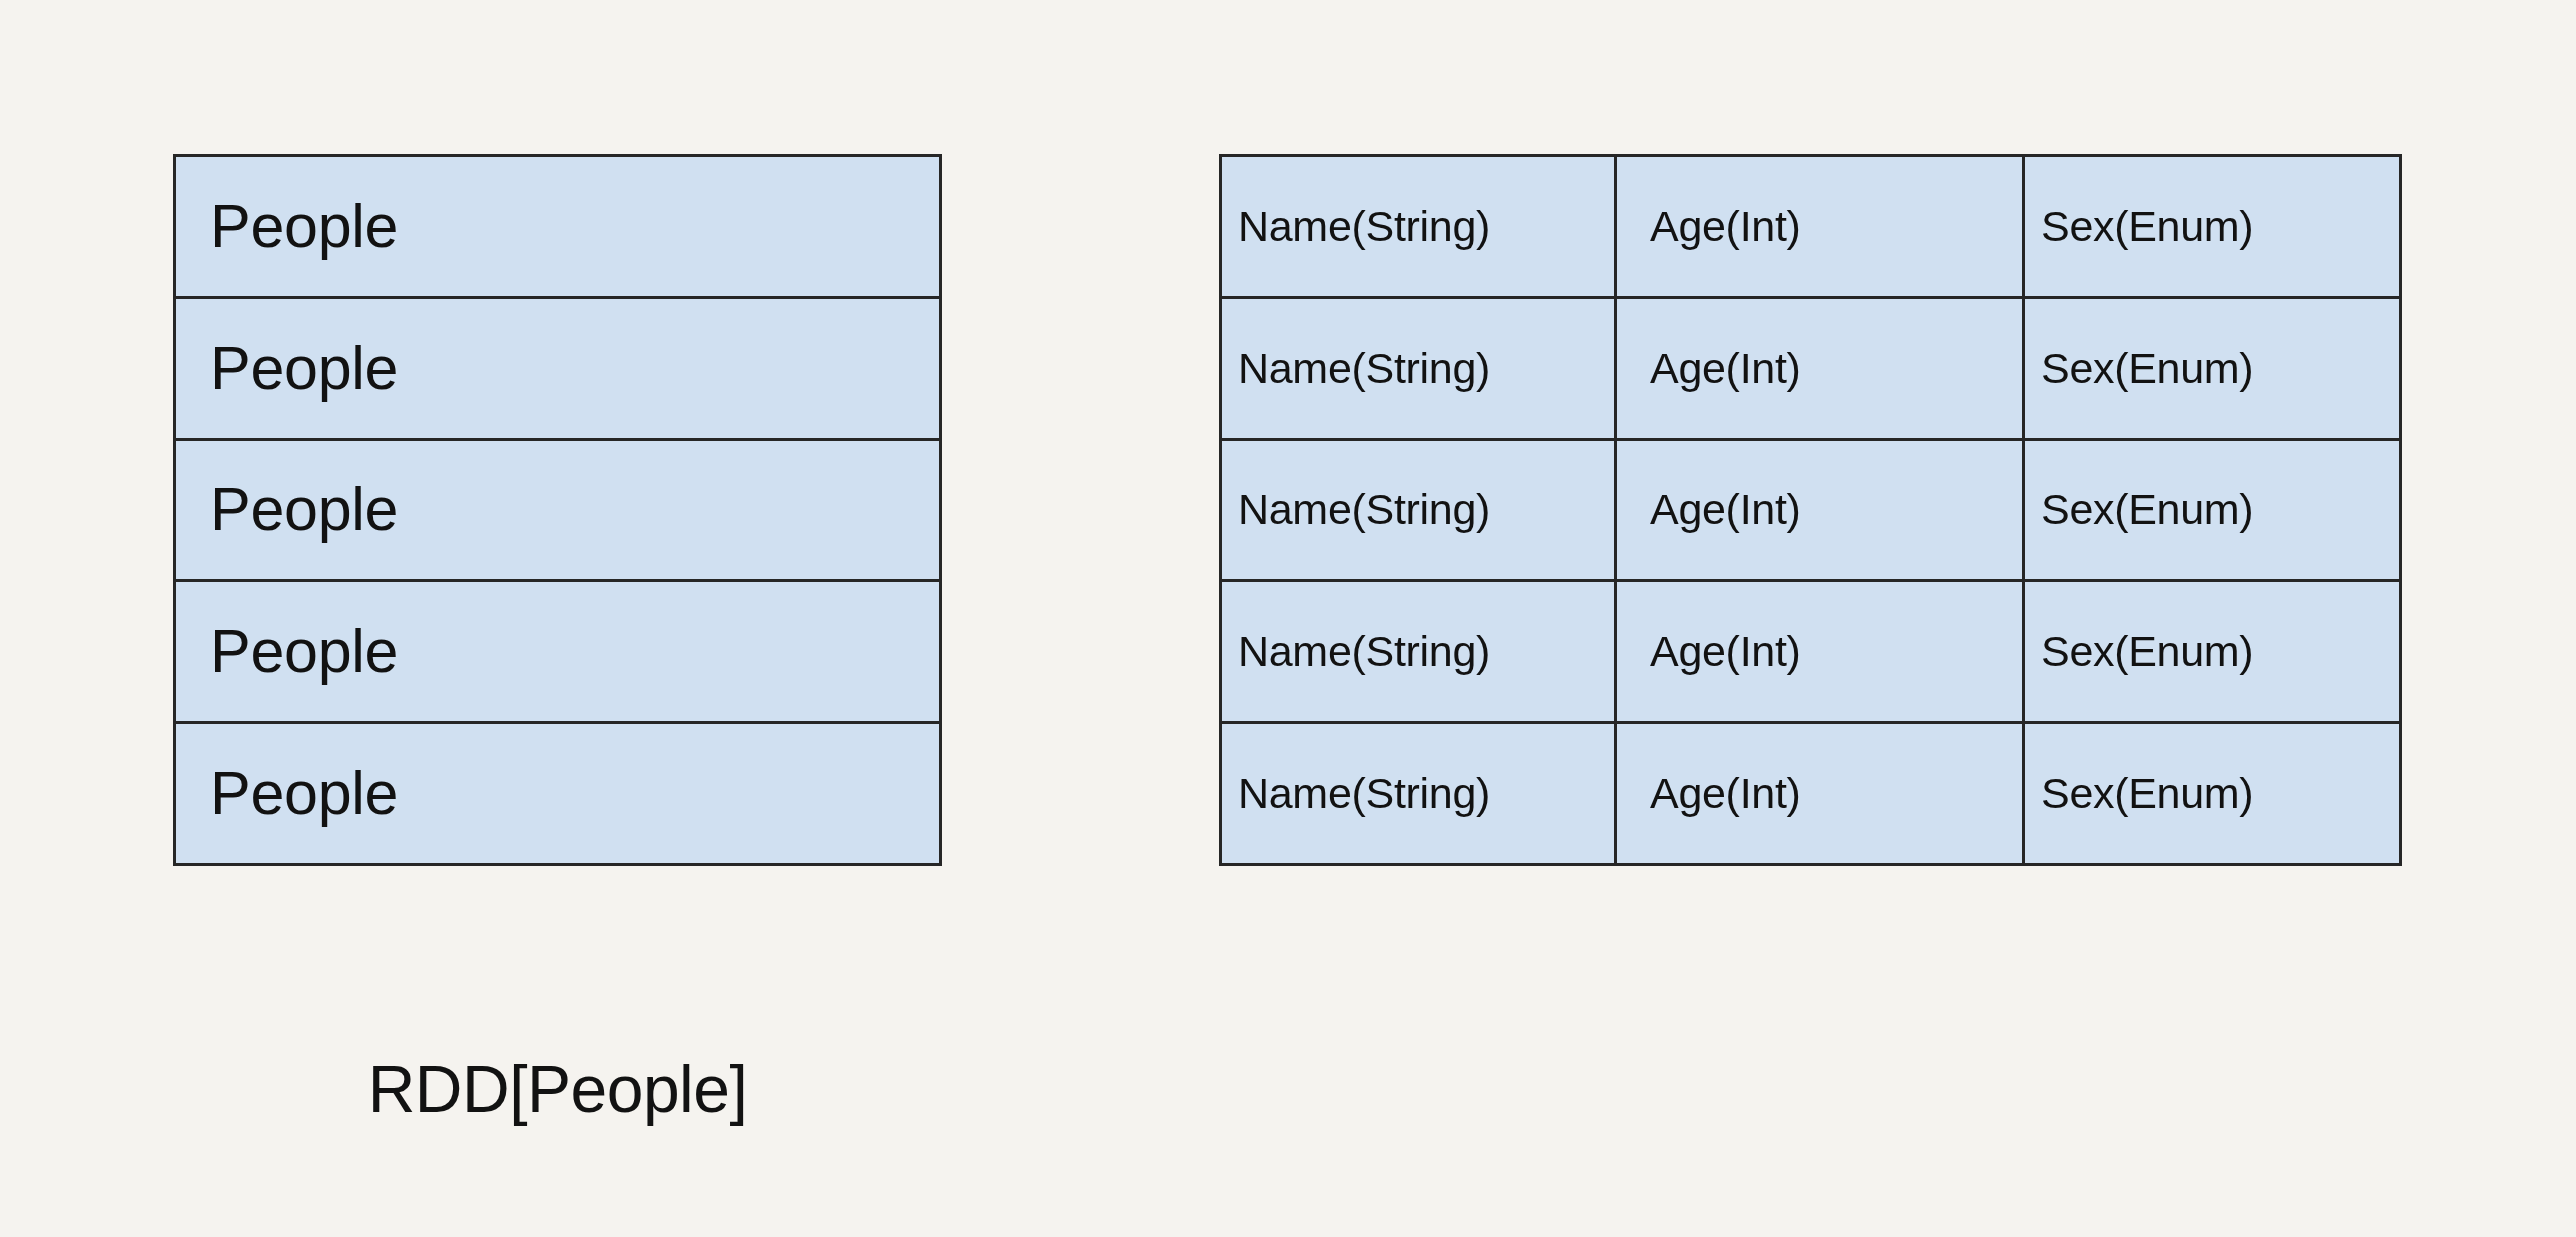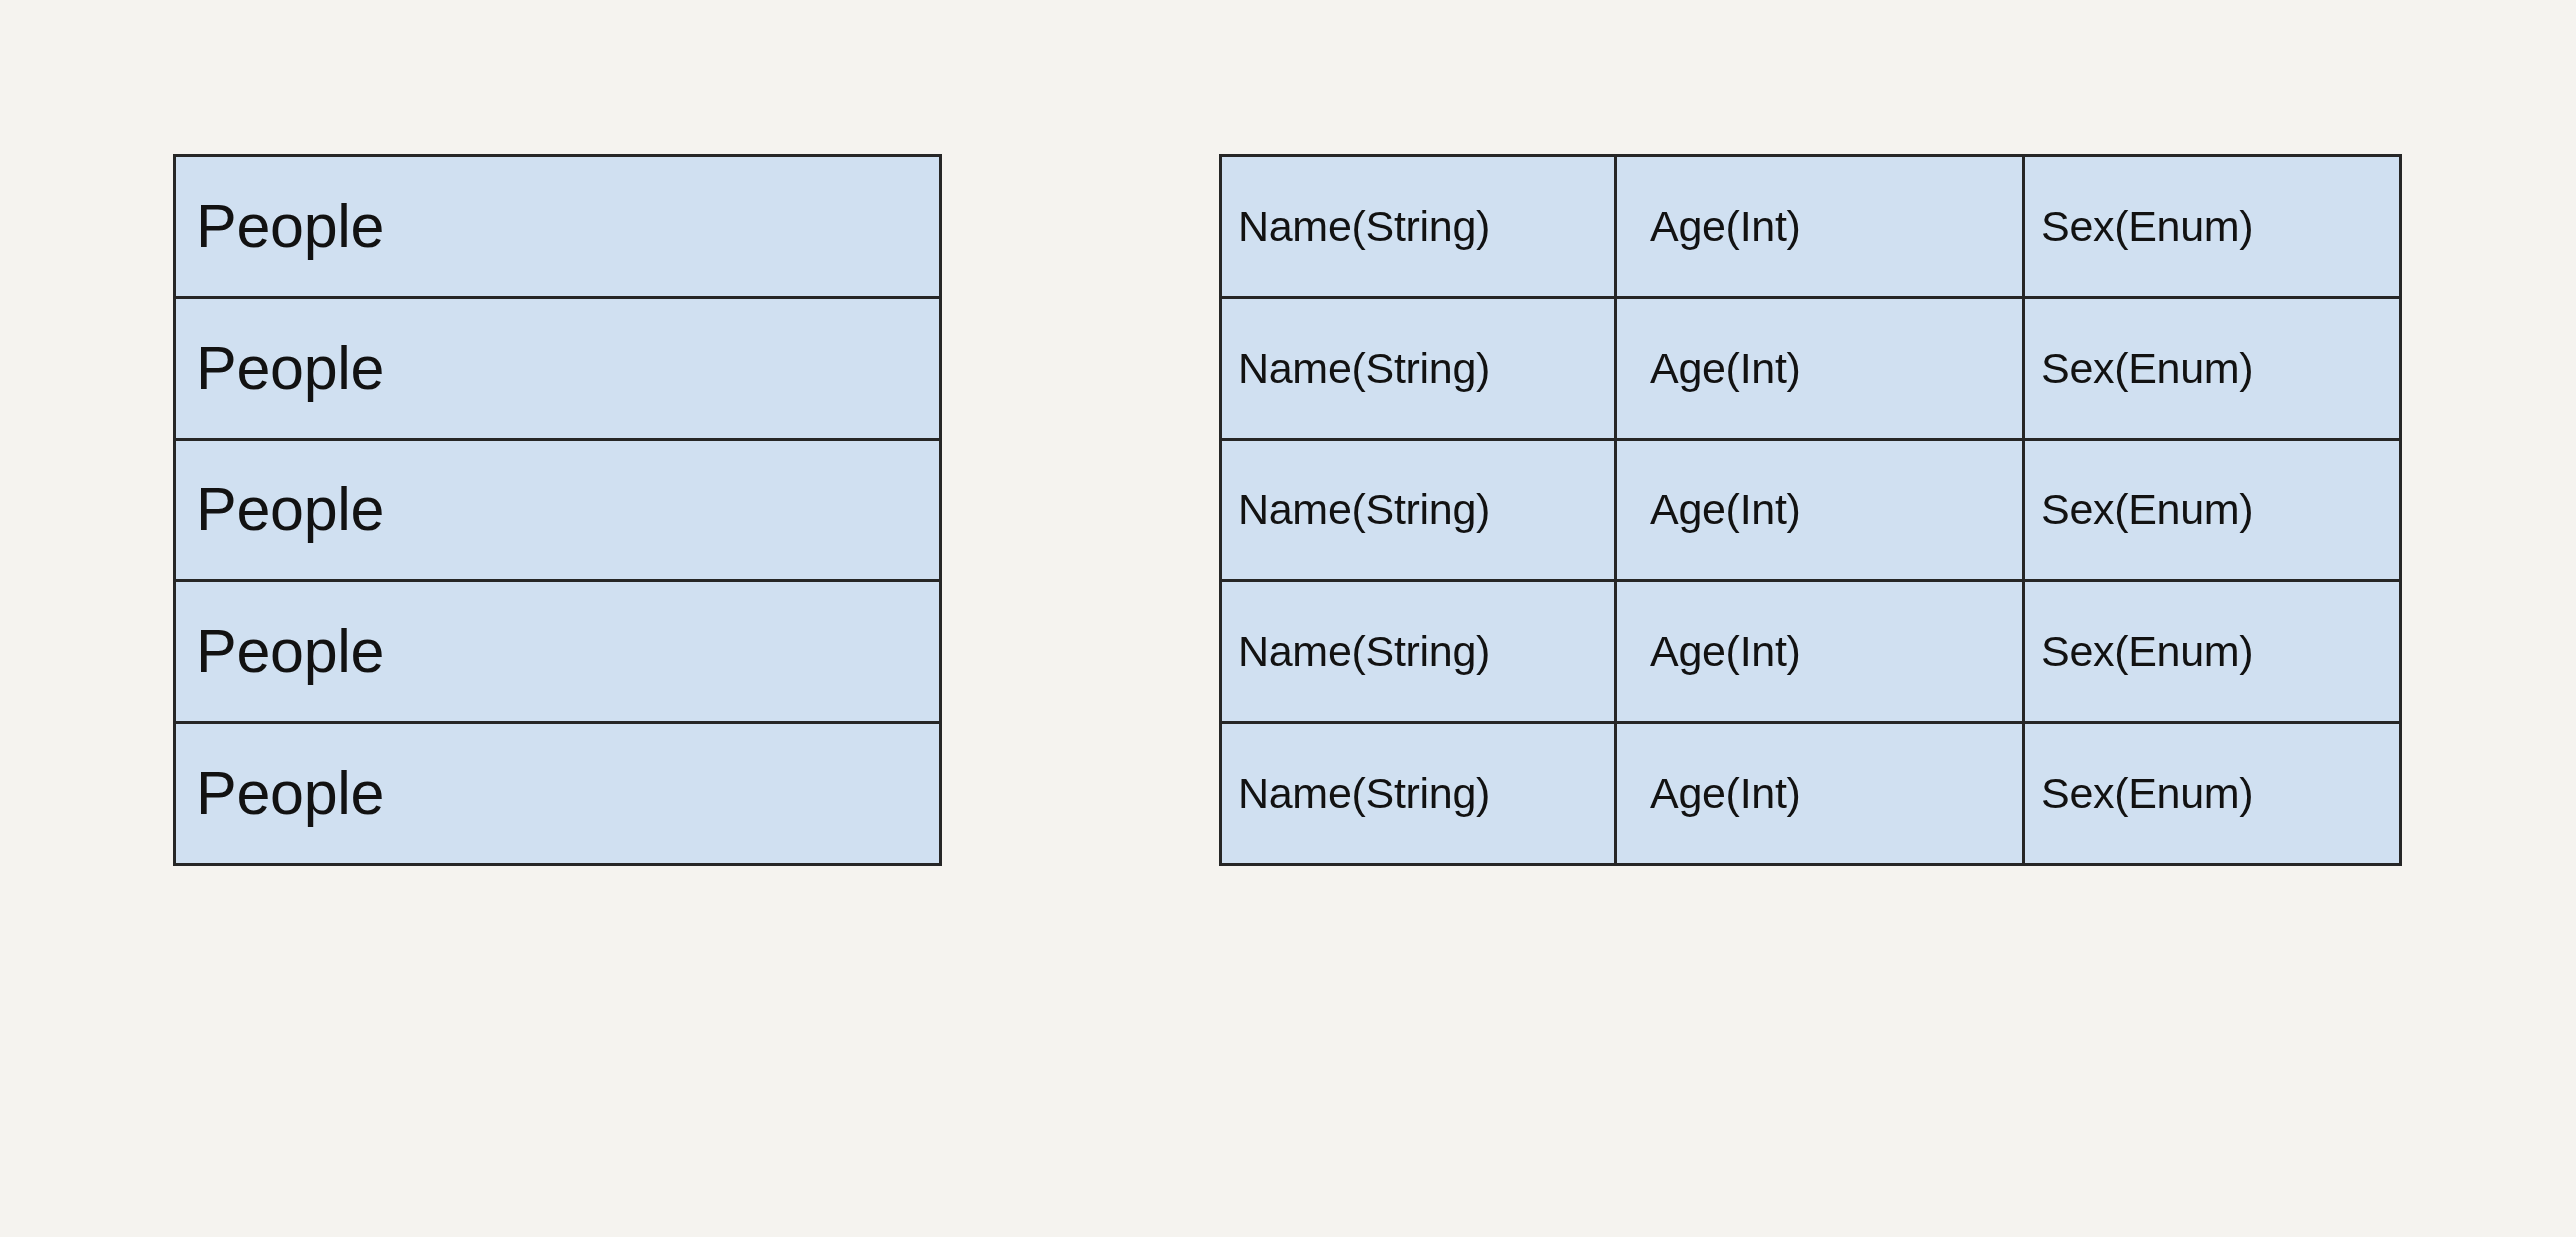--- a/index.html
+++ b/index.html
@@ -61,21 +61,21 @@
 
   
   #rdd-table {
     left: 173px;
     top: 154px;
     width: 769px;
     height: 712px;
   }
   #rdd-table .tbl-cell {
     flex: 1 1 100%;
-    padding-left: 20px;
+    padding-left: 34px;
     font-size: 61px;
     line-height: 1;
     letter-spacing: -0.3px;
   }
 
   
   #dataset-table {
     left: 1219px;
     top: 154px;
     width: 1183px;
@@ -129,20 +129,21 @@
       <div class="tbl-cell col-0">People</div>
     </div>
     <div class="tbl-row">
       <div class="tbl-cell col-0">People</div>
     </div>
     <div class="tbl-row">
       <div class="tbl-cell col-0">People</div>
     </div>
   </div>
 
+  <div class="caption" id="rdd-caption">RDD[People]</div>
 
   <div class="diagram-table" id="dataset-table">
     <div class="tbl-row">
       <div class="tbl-cell col-0">Name(String)</div>
       <div class="tbl-cell col-1">Age(Int)</div>
       <div class="tbl-cell col-2">Sex(Enum)</div>
     </div>
     <div class="tbl-row">
       <div class="tbl-cell col-0">Name(String)</div>
       <div class="tbl-cell col-1">Age(Int)</div>

